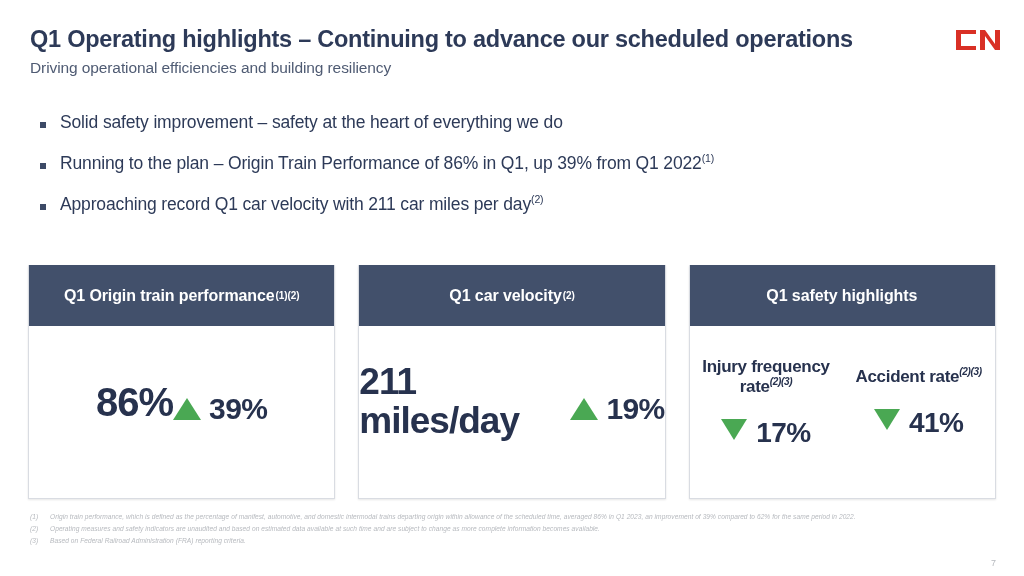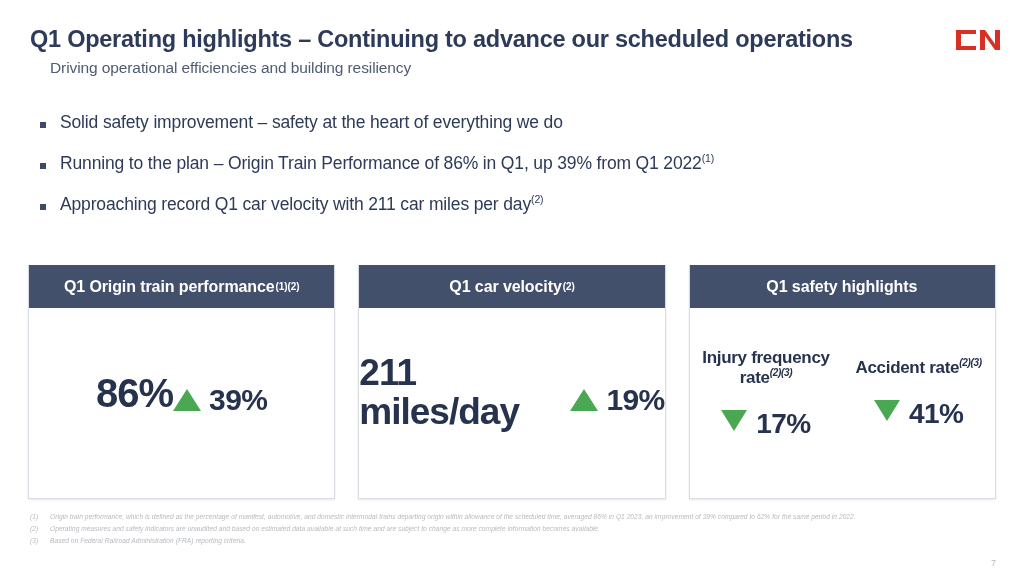--- a/index.html
+++ b/index.html
@@ -30,21 +30,20 @@
     letter-spacing: -0.25px;
     line-height: 1.15;
     white-space: nowrap;
   }
   #page-subtitle {
     font-size: 15.5px;
     font-weight: normal;
     color: #4f5b73;
     margin-top: 6px;
     letter-spacing: -0.1px;
-    margin-left: 20px;
   }
 
   
   #cn-logo {
     position: absolute;
     right: 22px;
     top: 27px;
     width: 48px;
     height: 26px;
   }
@@ -97,21 +96,21 @@
     border-top: none;
     box-shadow: 0 1px 2px rgba(0,0,0,0.10);
     display: flex;
     flex-direction: column;
     height: 234px;
     box-sizing: border-box;
   }
   .card-header {
     background: #42506b;
     color: #ffffff;
-    height: 43px;
+    height: 61px;
     display: flex;
     align-items: center;
     justify-content: center;
     font-size: 16px;
     font-weight: bold;
     letter-spacing: -0.1px;
     flex: 0 0 auto;
   }
   .card-header sup {
     font-size: 10px;

